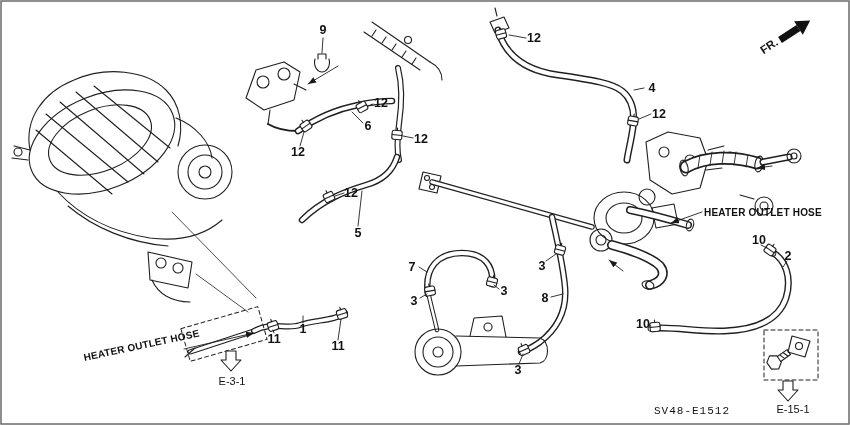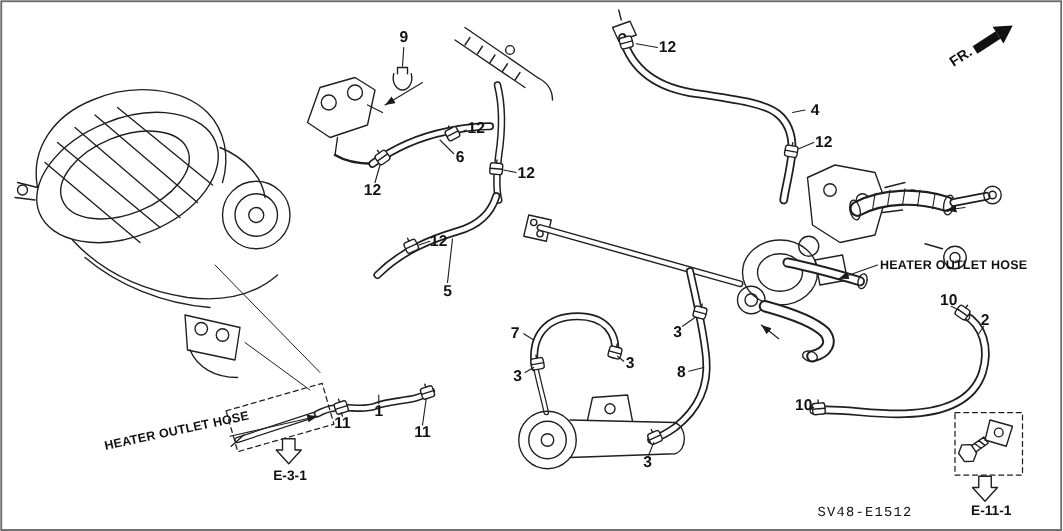--- a/index.html
+++ b/index.html
@@ -11,21 +11,21 @@
     position:absolute; transform:translate(-50%,-50%);
     font-weight:bold; font-size:12.5px; color:#111; line-height:1; white-space:nowrap;
   }
   .plabel {
     position:absolute; font-weight:bold; font-size:10px; color:#111;
     white-space:nowrap; letter-spacing:0.2px; line-height:1.25;
   }
   .plabel.wrap { white-space:normal; }
   .ref {
     position:absolute; transform:translate(-50%,-50%);
-    font-weight:bold; font-size:11px; color:#111; white-space:nowrap;
+    font-weight:normal; font-size:11px; color:#111; white-space:nowrap;
   }
   .code {
     position:absolute; transform:translate(-50%,-50%);
     font-family:"Liberation Mono", monospace; font-weight:normal; font-size:11px;
     letter-spacing:1px; color:#111; white-space:nowrap;
   }
   .fr {
     position:absolute; transform:translate(-50%,-50%) rotate(-33deg);
     font-weight:bold; font-size:11.5px; color:#111;
   }
@@ -338,19 +338,19 @@
   <div class="callout" style="left:643px;top:324px">10</div>
   <div class="callout" style="left:518px;top:370px">3</div>
   <div class="callout" style="left:303px;top:329px">1</div>
   <div class="callout" style="left:274px;top:339px">11</div>
   <div class="callout" style="left:338px;top:346px">11</div>
 
   <div class="plabel" style="left:704px;top:207px">HEATER OUTLET HOSE</div>
   <div class="plabel rot" style="left:84px;top:352px">HEATER OUTLET HOSE</div>
 
   <div class="ref" style="left:232px;top:381px">E-3-1</div>
-  <div class="ref" style="left:793px;top:409px">E-11-1</div>
+  <div class="ref" style="left:793px;top:409px">E-15-1</div>
 
   <div class="fr" style="left:769px;top:46px">FR.</div>
 
   <div class="code" style="left:692px;top:411px">SV48-E1512</div>
 
 </div>
 
 </body></html>

